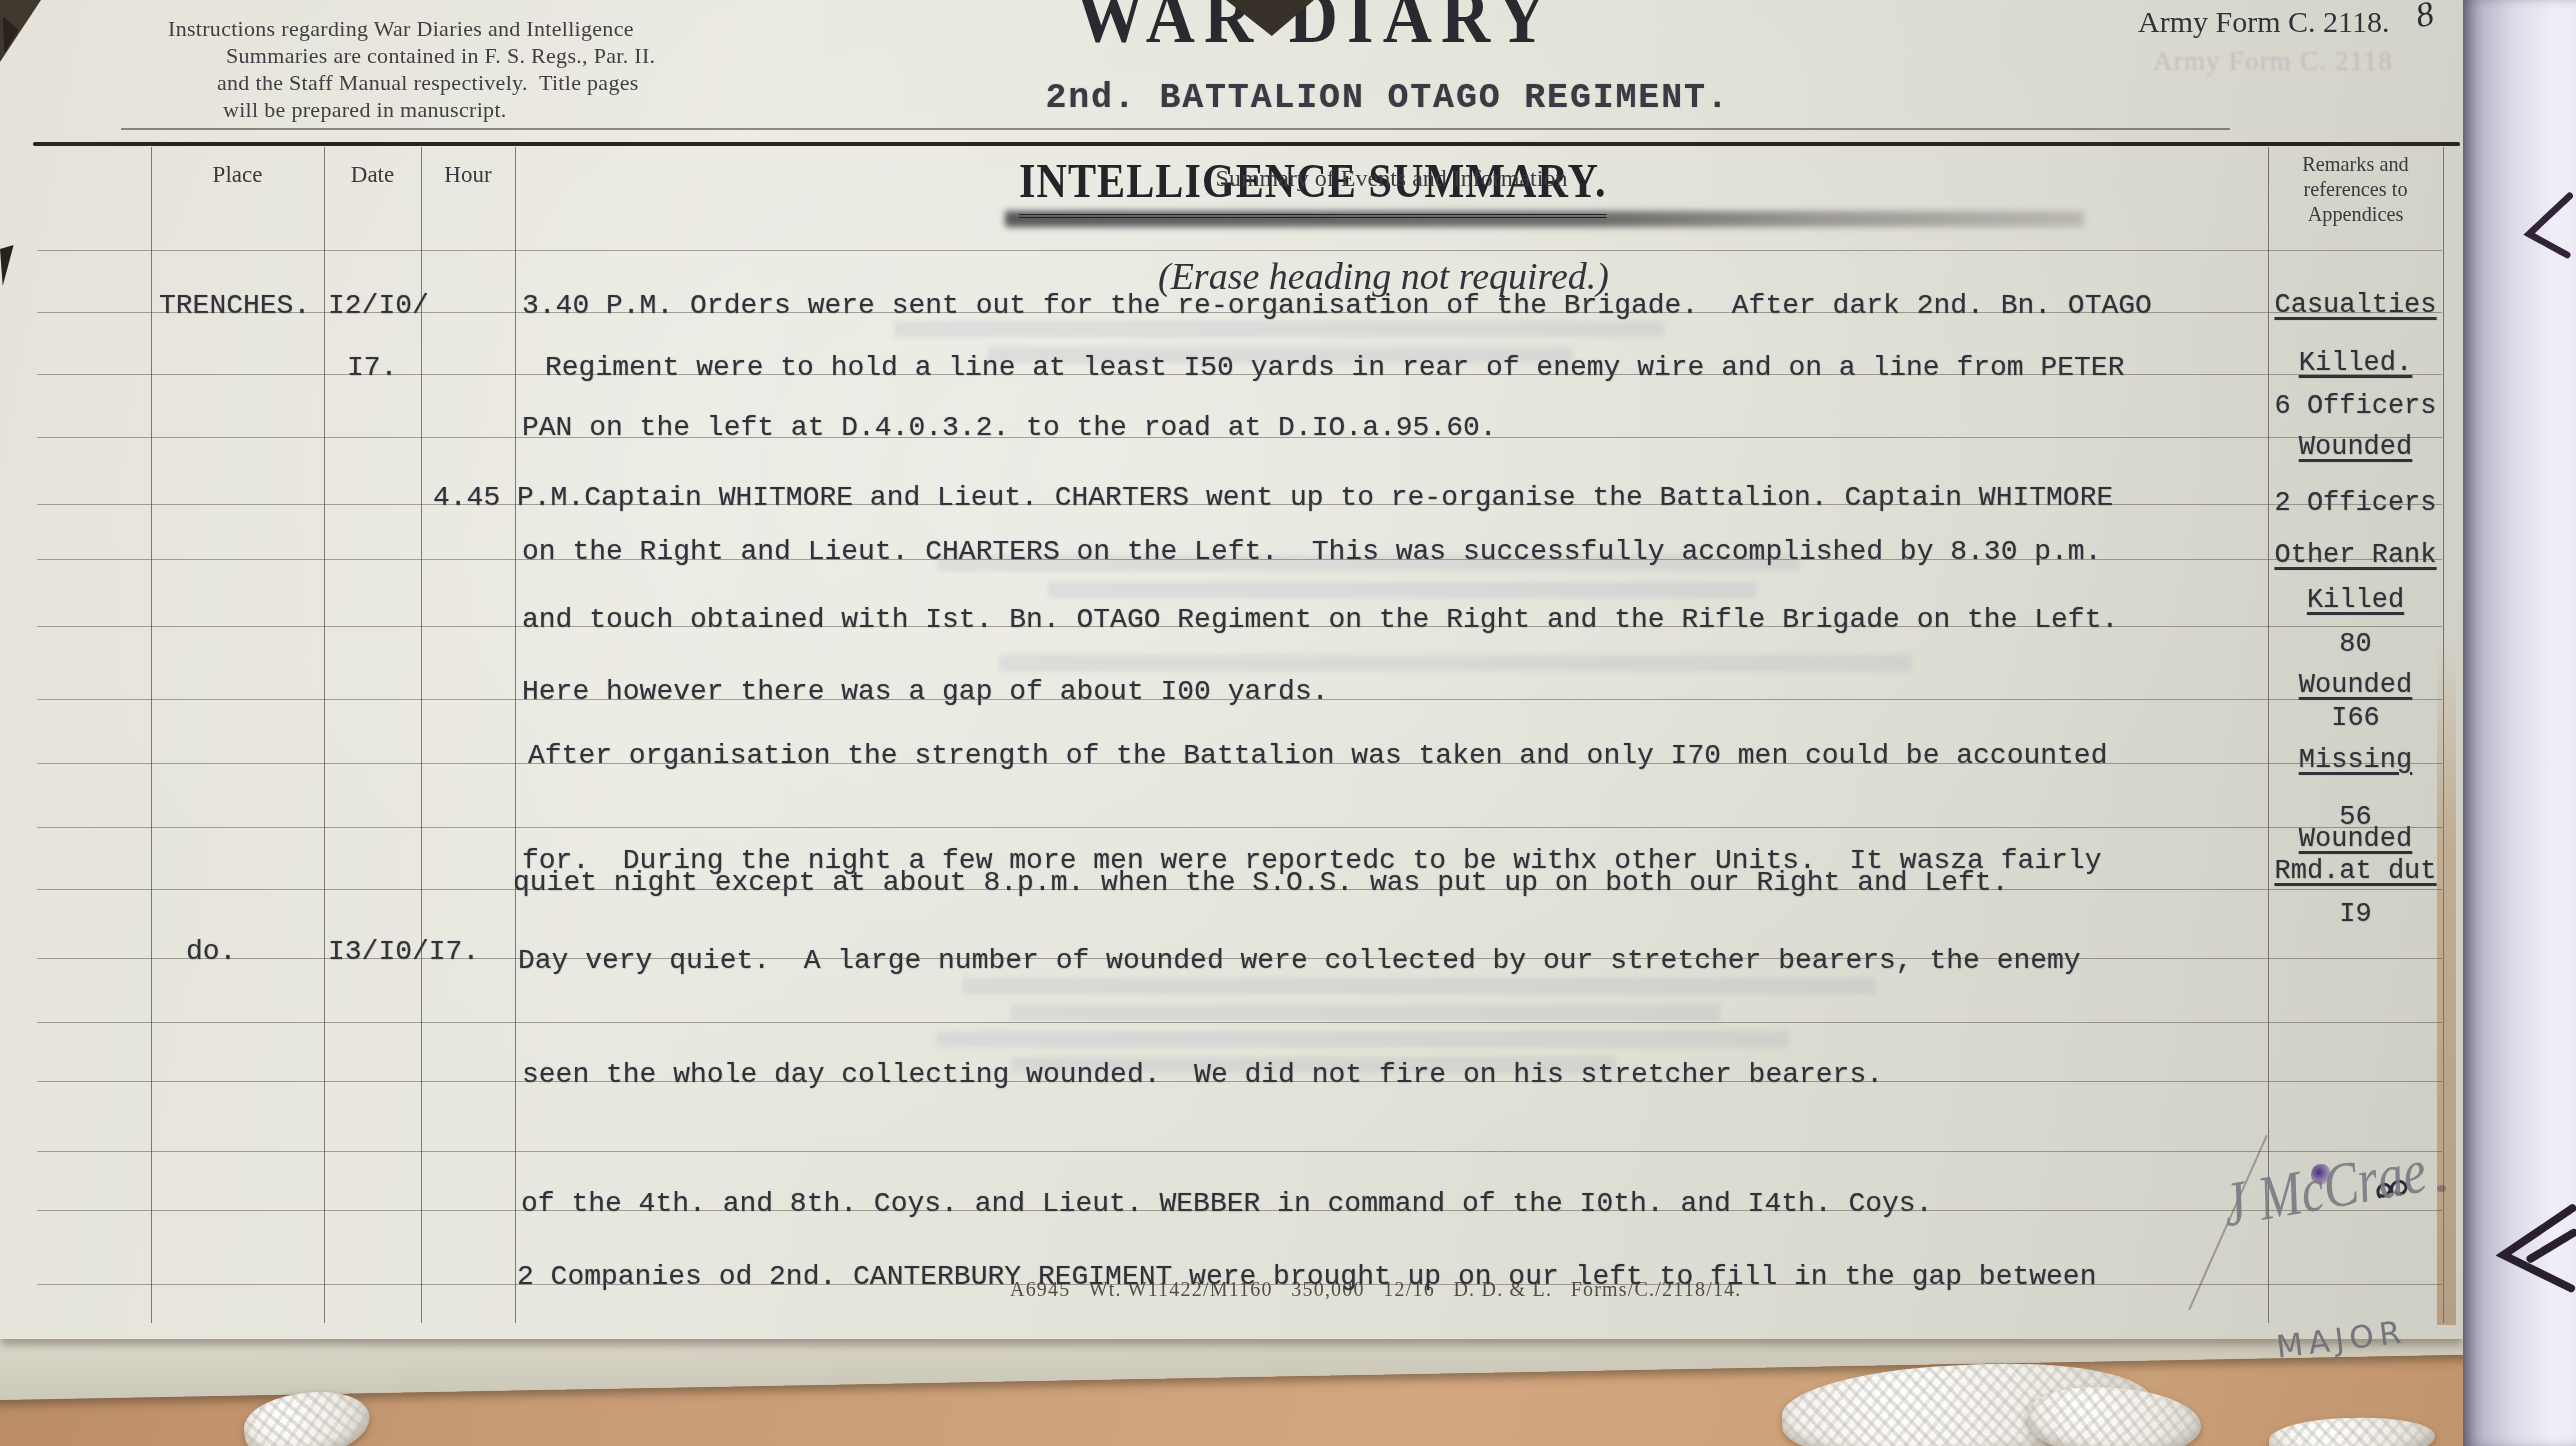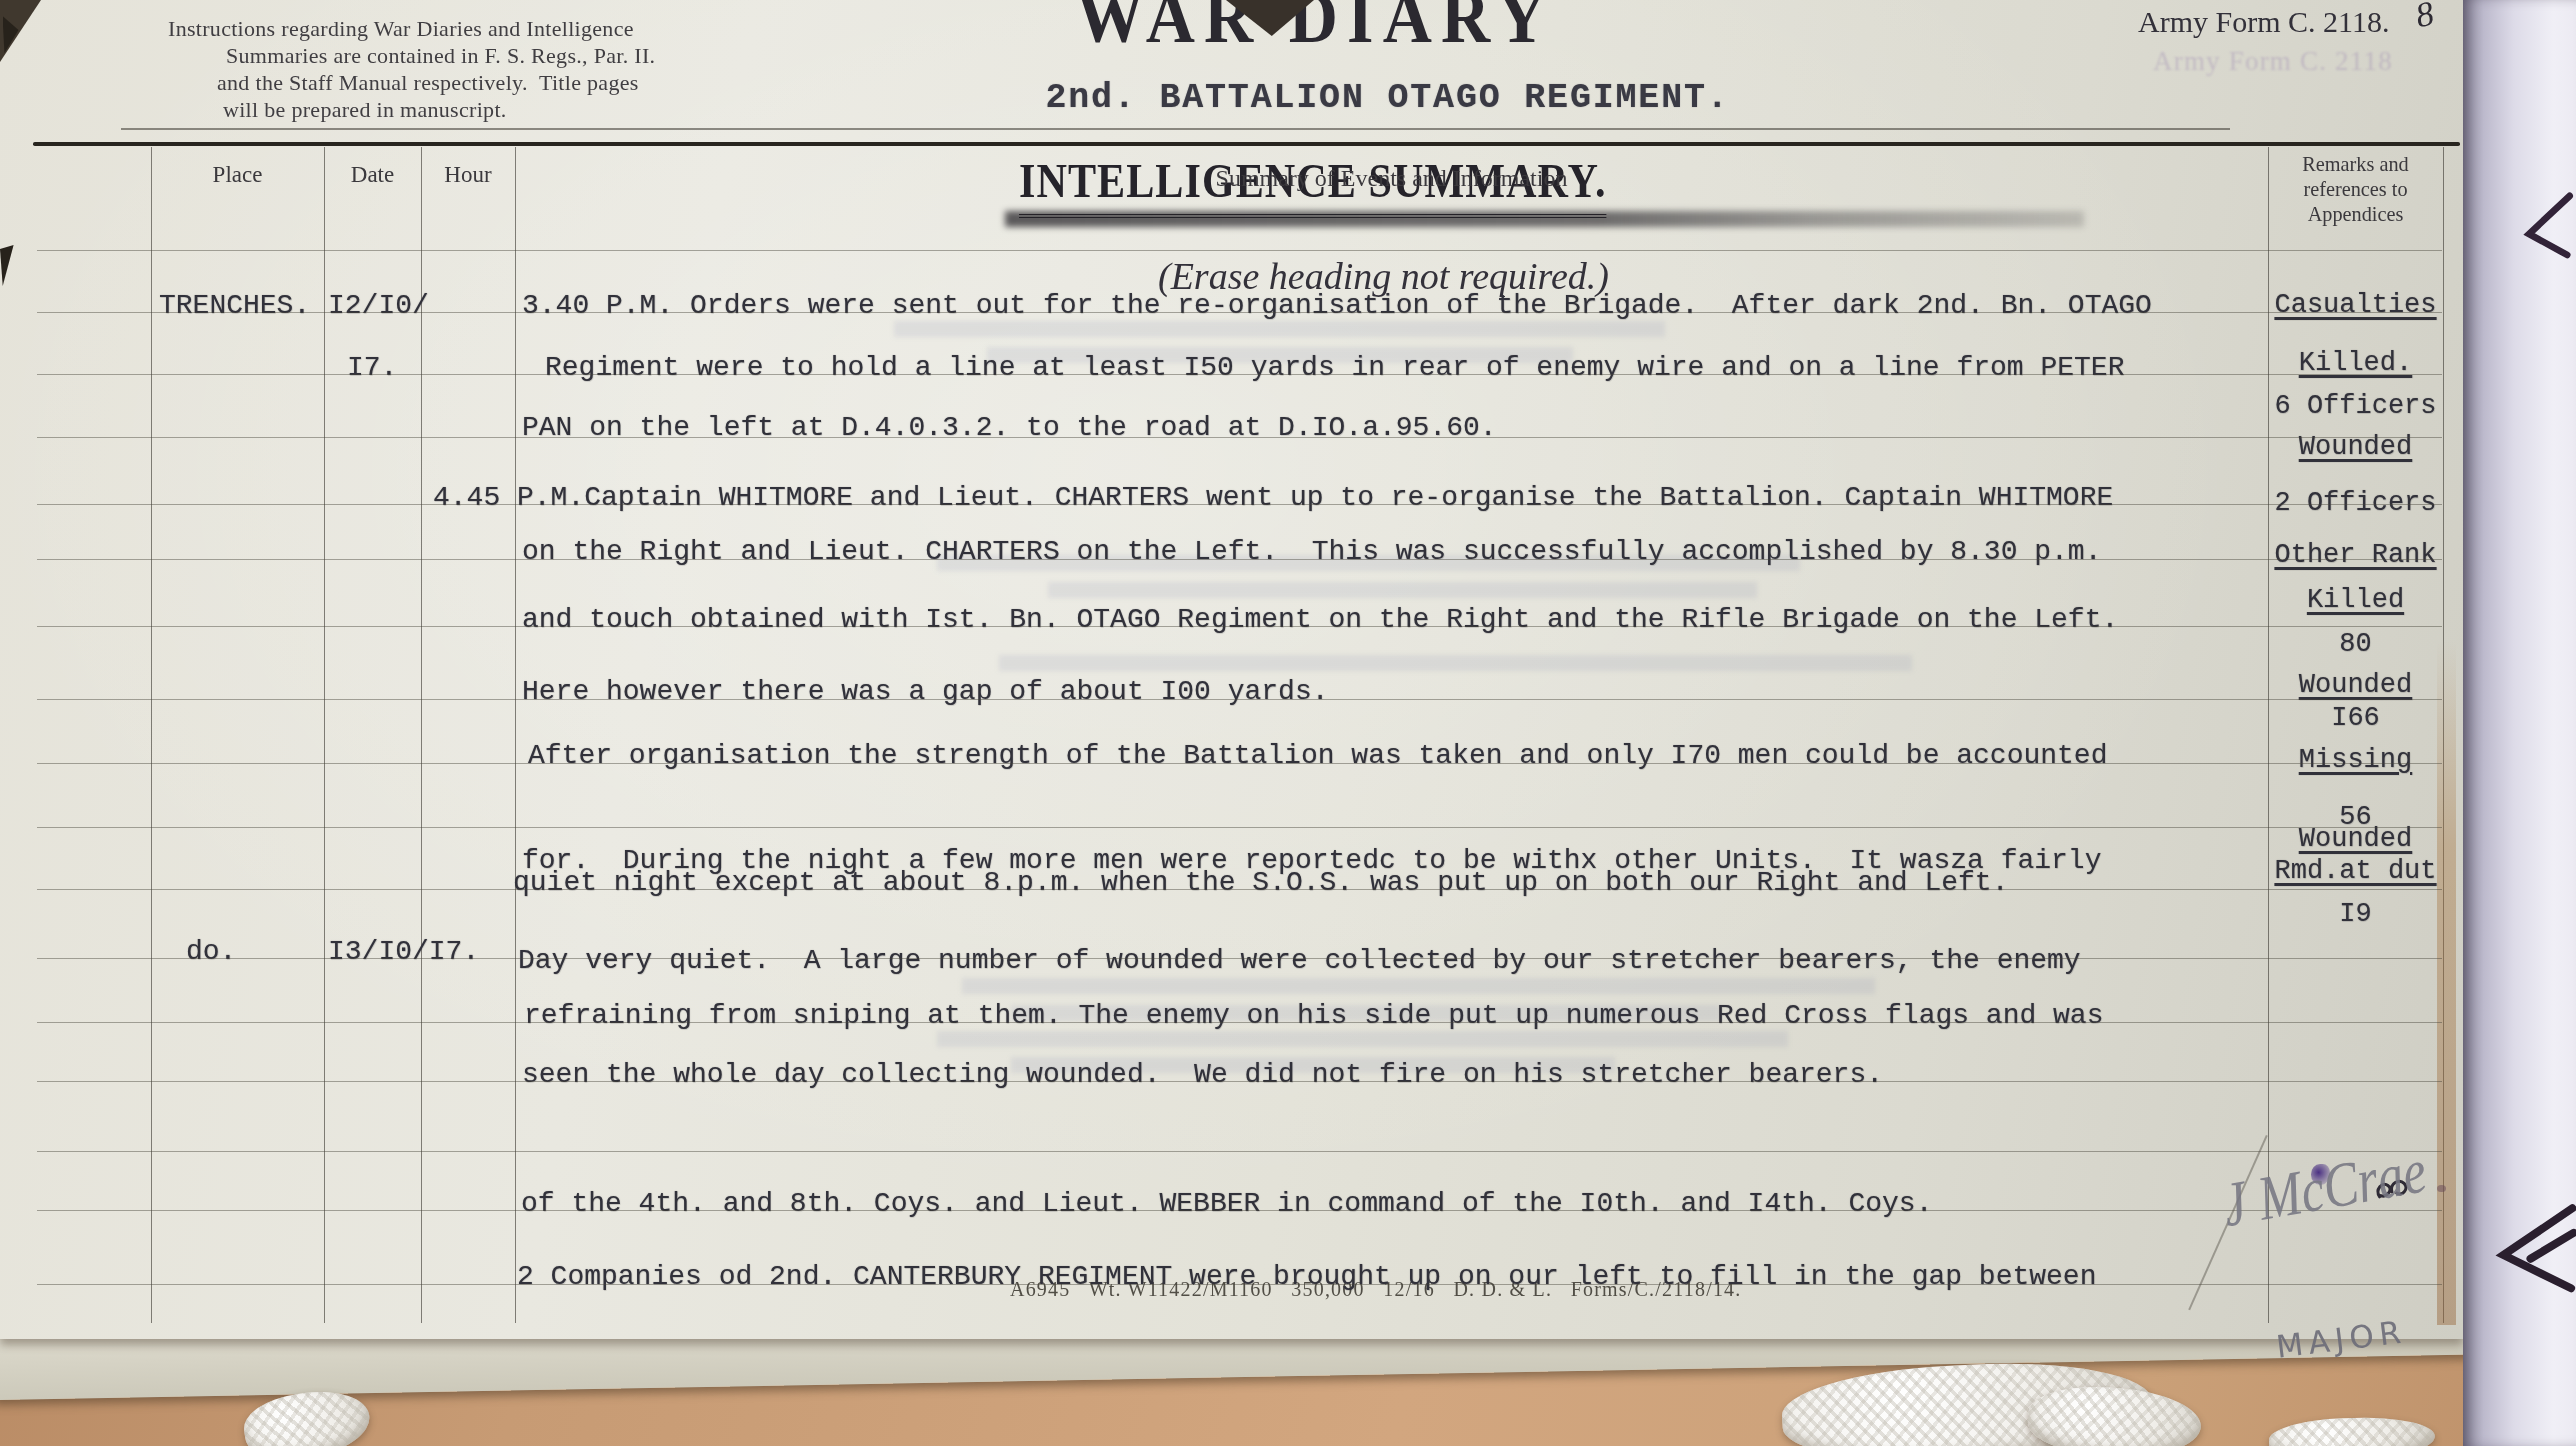--- a/index.html
+++ b/index.html
@@ -177,21 +177,20 @@
     <div class="typed" style="left:522px;top:604px;">and touch obtained with Ist. Bn. OTAGO Regiment on the Right and the Rifle Brigade on the Left.</div>
     <div class="typed" style="left:522px;top:676px;">Here however there was a gap of about I00 yards.</div>
     <div class="typed" style="left:528px;top:740px;">After organisation the strength of the Battalion was taken and only I70 men could be accounted</div>
     <div class="typed" style="left:522px;top:805px;margin-top:40px;">for.  During the night a few more men were reportedc to be withx other Units.  It wasza fairly</div>
     <div class="typed" style="left:513px;top:867px;">quiet night except at about 8.p.m. when the S.O.S. was put up on both our Right and Left.</div>
 
     <div class="typed" style="left:186px;top:936px;">do.</div>
     <div class="typed" style="left:328px;top:936px;">I3/I0/I7.</div>
 
     <div class="typed" style="left:518px;top:936px;margin-top:9px;">Day very quiet.  A large number of wounded were collected by our stretcher bearers, the enemy</div>
-    <div class="typed" style="left:524px;top:1000px;">refraining from sniping at them. The enemy on his side put up numerous Red Cross flags and was</div>
     <div class="typed" style="left:522px;top:1059px;">seen the whole day collecting wounded.  We did not fire on his stretcher bearers.</div>
     <div class="typed" style="left:521px;top:1188px;">of the 4th. and 8th. Coys. and Lieut. WEBBER in command of the I0th. and I4th. Coys.</div>
     <div class="typed" style="left:517px;top:1261px;">2 Companies od 2nd. CANTERBURY REGIMENT were brought up on our left to fill in the gap between</div>
 
     <div class="typed cas u" style="top:290px;">Casualties</div>
     <div class="typed cas u" style="top:348px;">Killed.</div>
     <div class="typed cas" style="top:391px;">6 Officers</div>
     <div class="typed cas u" style="top:432px;">Wounded</div>
     <div class="typed cas" style="top:488px;">2 Officers</div>
     <div class="typed cas u" style="top:540px;">Other Rank</div>

